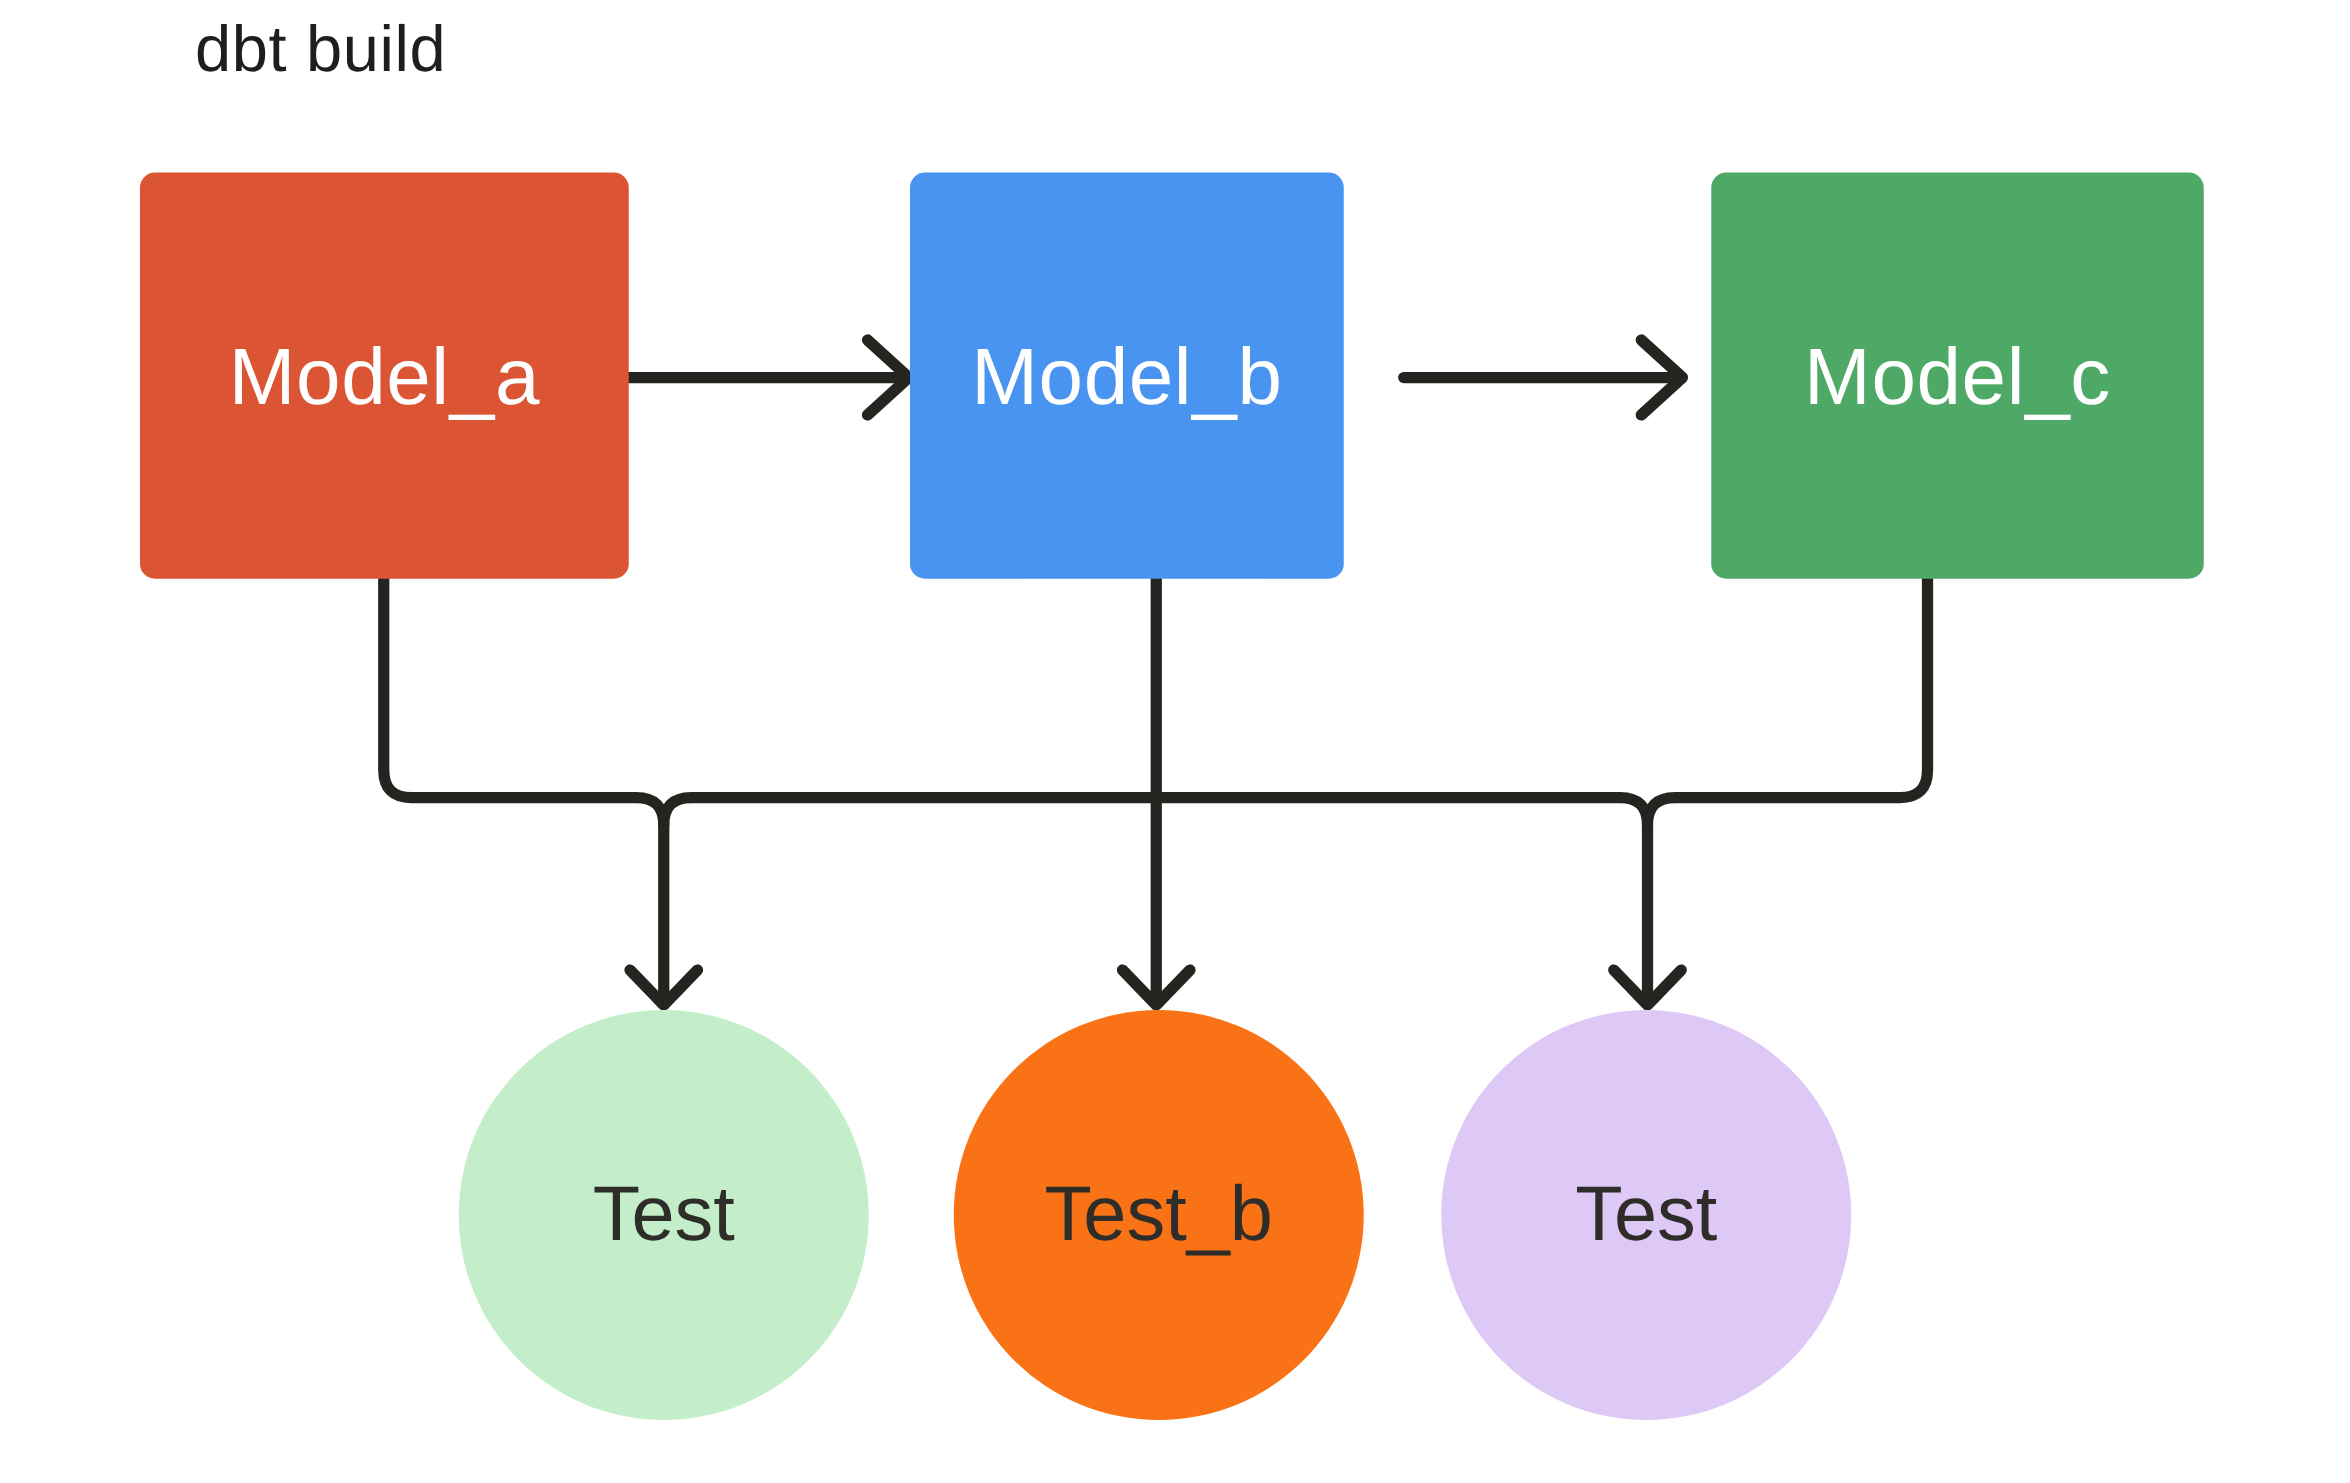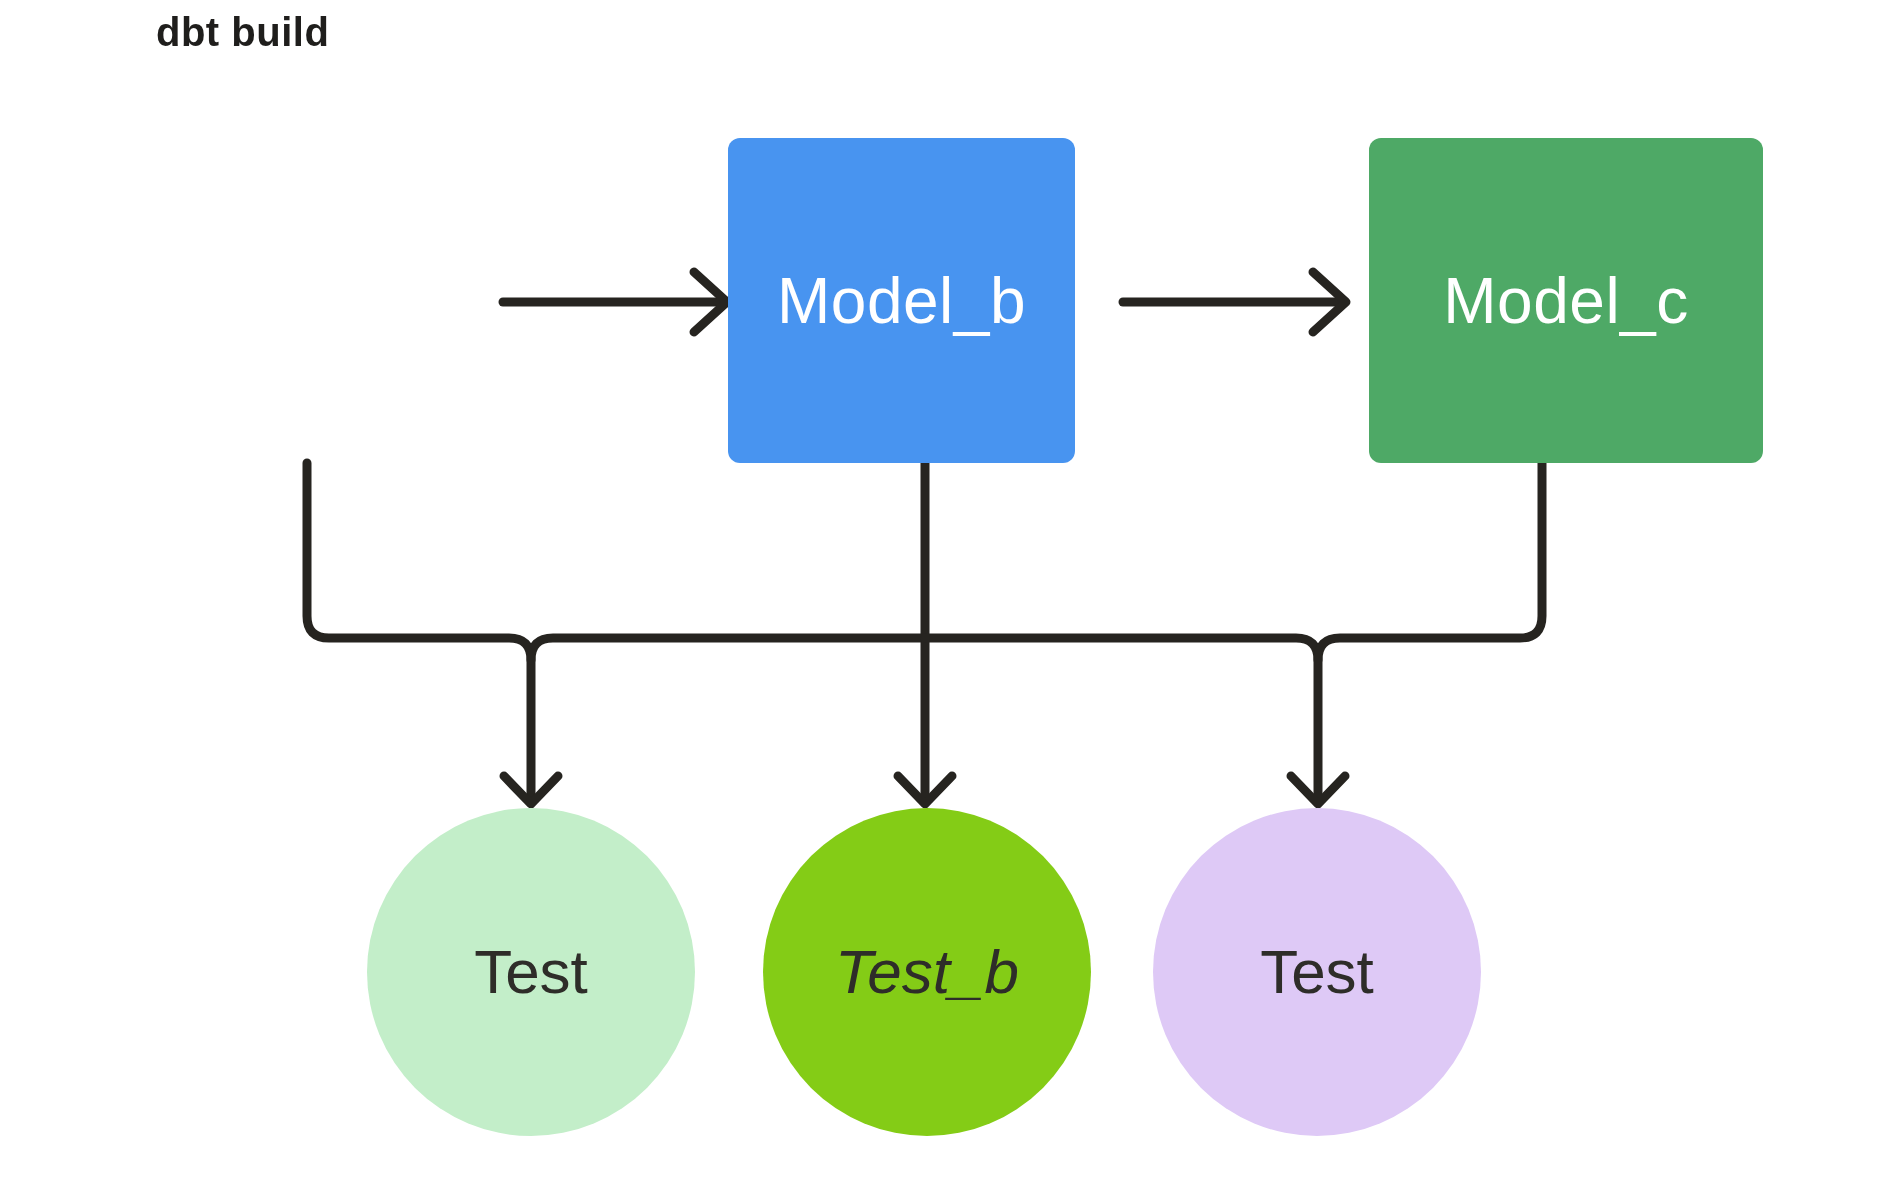--- a/index.html
+++ b/index.html
@@ -12,22 +12,22 @@
     position: relative;
     width: 1880px;
     height: 1186px;
     background: var(--bg, #ffffff);
     overflow: hidden;
   }
   .title {
     position: absolute;
     left: 156px;
     top: 10px;
-    font-size: 40px;
-    font-weight: 700;
+    font-size: 52px;
+    font-weight: 400;
     letter-spacing: 0.5px;
     color: var(--title-color, #1f1e1c);
     white-space: nowrap;
   }
   .connector-layer {
     position: absolute;
     left: 0;
     top: 0;
     width: 1880px;
     height: 1186px;
@@ -111,34 +111,37 @@
     <g>
       <path d="M 925 638 H 1296 Q 1318 638 1318 660"></path>
     </g>
 
     <g>
       <path d="M 1542 463 V 616 Q 1542 638 1520 638 H 1340 Q 1318 638 1318 660 V 796"></path>
       <path d="M 1291 776 L 1318 804 L 1345 776"></path>
     </g>
   </svg>
 
+  <div class="node model-box model-a" style="background-color: rgb(219, 84, 51);">
+    <span>Model_a</span>
+  </div>
 
   <div class="node model-box model-b" style="background-color: rgb(72, 148, 240);">
     <span>Model_b</span>
   </div>
 
   <div class="node model-box model-c" style="background-color: rgb(78, 169, 102); margin-left: 21px;">
     <span>Model_c</span>
   </div>
 
   <div class="node test-circle test-ab" style="background-color: rgb(195, 238, 201);">
     <span>Test</span>
   </div>
 
-  <div class="node test-circle test-b" style="background-color: #84cc16; font-style: italic;">
+  <div class="node test-circle test-b" style="background-color: #f97316;">
     <span>Test_b</span>
   </div>
 
   <div class="node test-circle test-bc" style="background-color: rgb(222, 201, 246);">
     <span>Test</span>
   </div>
 
 </div>
 
 </body></html>

